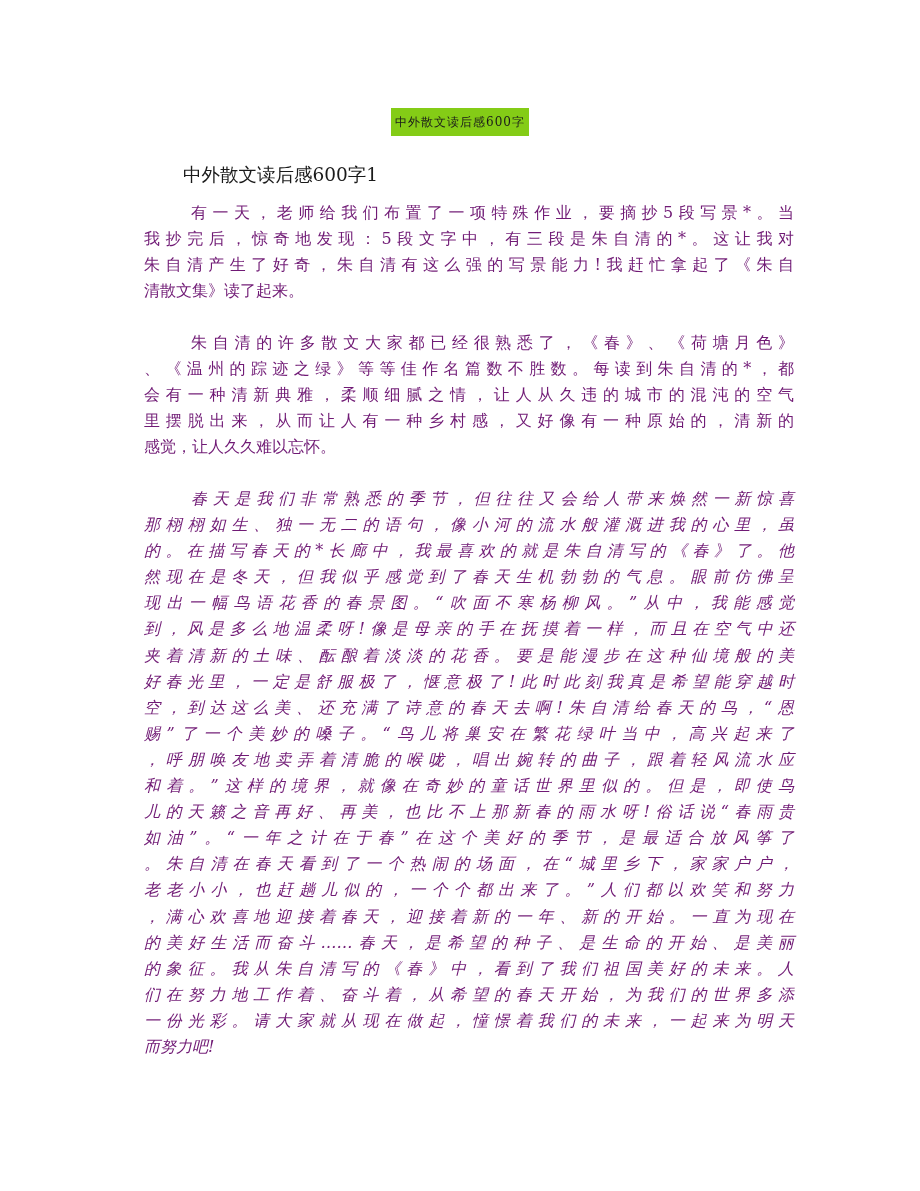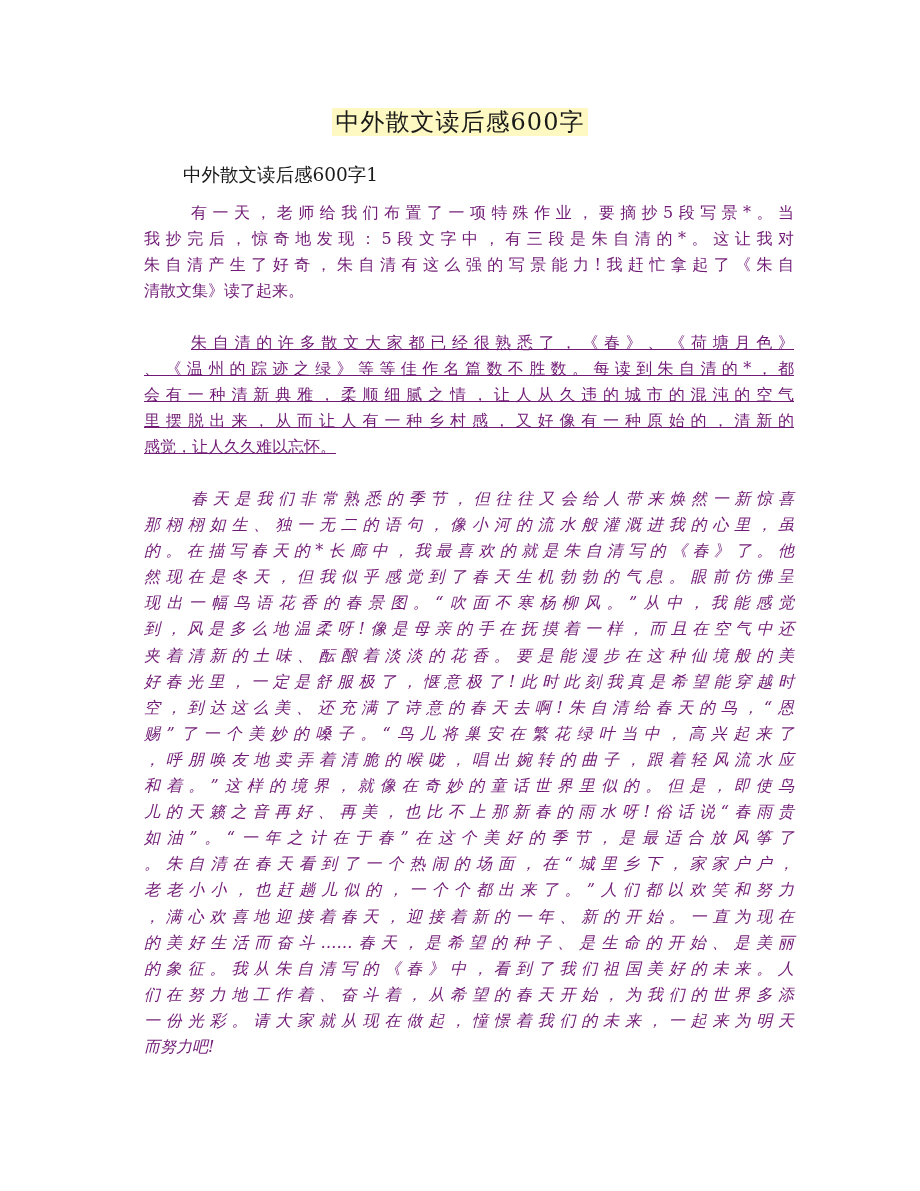--- a/index.html
+++ b/index.html
@@ -24,22 +24,22 @@
     }
     .doc-title-wrap {
       position: absolute;
       top: 108px;
       left: 0;
       width: 920px;
       text-align: center;
     }
     .doc-title {
       display: inline-block;
-      background: #fef9c3;
-      font-size: 24px;
+      background: #84cc16;
+      font-size: 12px;
       line-height: 28px;
       padding: 0 4px;
       letter-spacing: 1px;
       color: #1a1a1a;
     }
     .subtitle {
       position: absolute;
       top: 154px;
       left: 183px;
       font-size: 18.5px;
@@ -62,21 +62,21 @@
       text-align-last: justify;
       height: 26.1px;
     }
     .para .line.last {
       text-align-last: left;
     }
     .para .line.first {
       padding-left: 47px;
     }
     #p1 { top: 200px; }
-    #p2 { top: 330px; text-decoration: underline; }
+    #p2 { top: 330px; }
     #p3 { top: 486px; font-style: italic; }
   </style>
 </head>
 <body>
 
 <div class="page">
 
   <div class="doc-title-wrap">
     <span class="doc-title">中外散文读后感600字</span>
   </div>

